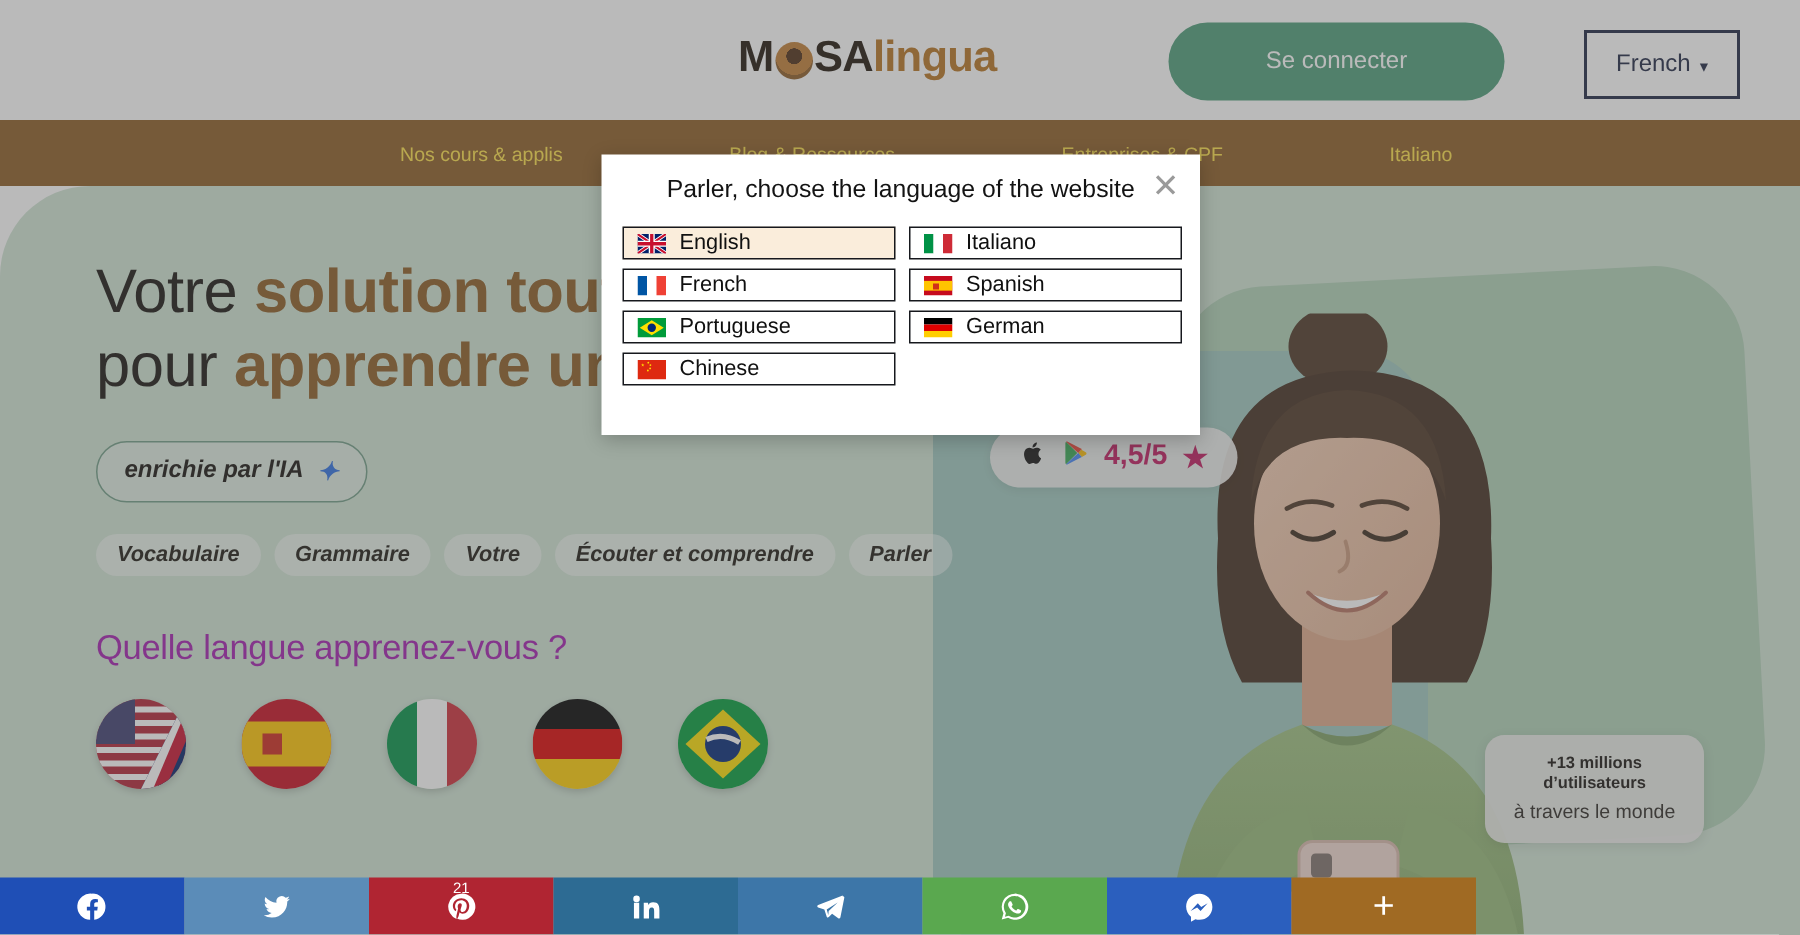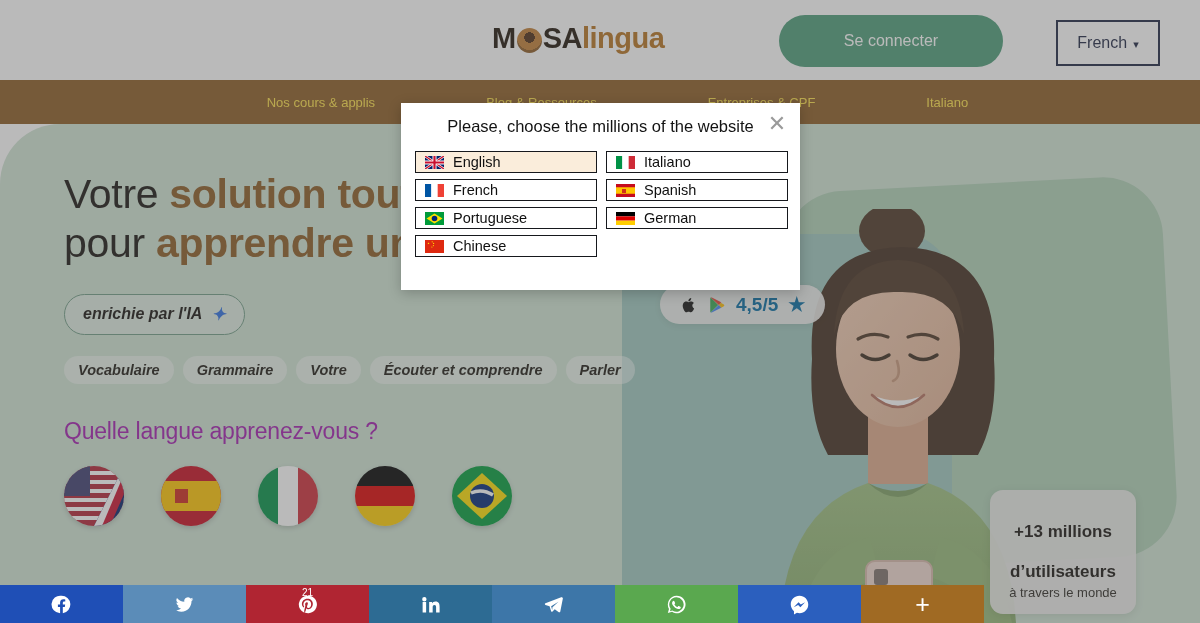--- a/index.html
+++ b/index.html
@@ -104,32 +104,32 @@
   }
   .art-shape-b {
     position: absolute; left: 22px; top: 110px; width: 330px; height: 400px;
     background: #9dc6bd; border-radius: 50px;
   }
   .photo {
     position: absolute; left: 140px; top: 85px; width: 330px; height: 414px;
   }
   .rating-badge {
     position: absolute; left: 60px; top: 161px;
-    display: flex; align-items: center; gap: 10px;
+    display: flex; gap: 10px;
     background: rgba(240,240,238,0.92); border-radius: 22px;
-    padding: 8px 20px; font-size: 19px; font-weight: 700; color: #0369a1;
+    padding: 8px 20px; font-size: 19px; font-weight: 700; color: #be185d;
     box-shadow: 0 2px 6px rgba(0,0,0,0.08);
   }
   .users-badge {
     position: absolute; right: 64px; top: 366px; width: 146px;
     background: rgba(236,236,234,0.93); border-radius: 13px;
     padding: 13px 10px 14px; text-align: center;
     box-shadow: 0 2px 8px rgba(0,0,0,0.10);
   }
-  .users-badge .big { font-size: 17px; font-weight: 700; color: #15120e; line-height: 1.22; margin-top: 19px; }
+  .users-badge .big { font-size: 11px; font-weight: 700; color: #15120e; line-height: 1.22; }
   .users-badge .small { font-size: 13px; color: #2a2722; margin-top: 3px; }
 
   
   .social-bar {
     position: absolute; left: 0; bottom: 0; width: 984px; height: 38px;
     display: flex; z-index: 40;
   }
   .social-btn {
     flex: 1; display: flex; align-items: center; justify-content: center;
     position: relative; cursor: pointer; color: #ffffff;
@@ -392,21 +392,21 @@
       </div>
       <div class="social-btn" style="background:#a06a23">
         <span class="plus-glyph">+</span>
       </div>
     </div>
   </div>
 
   <div class="overlay"></div>
 
   <div class="modal">
-    <div class="modal-title">Please, choose the millions of the website</div>
+    <div class="modal-title">Parler, choose the language of the website</div>
     <button class="modal-close">✕</button>
 
     <div class="modal-grid">
 
       <div class="lang-opt selected">
         <span class="mini-flag">
           <svg viewBox="0 0 19 13">
               <rect width="19" height="13" fill="#012169"></rect>
               <path d="M0 0 L19 13 M19 0 L0 13" stroke="#fff" stroke-width="2.6"></path>
               <path d="M0 0 L19 13 M19 0 L0 13" stroke="#c8102e" stroke-width="1.4"></path>

